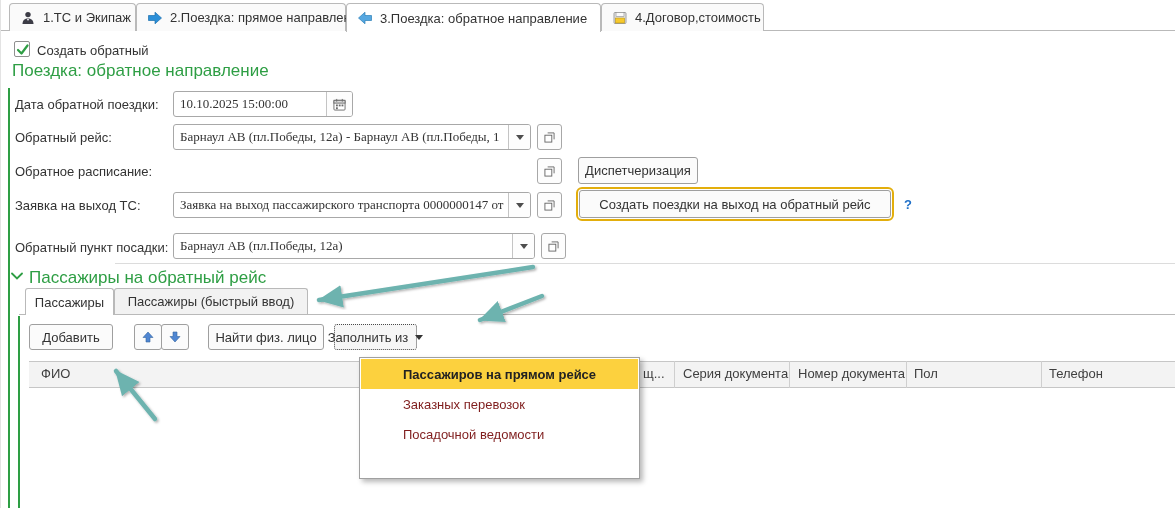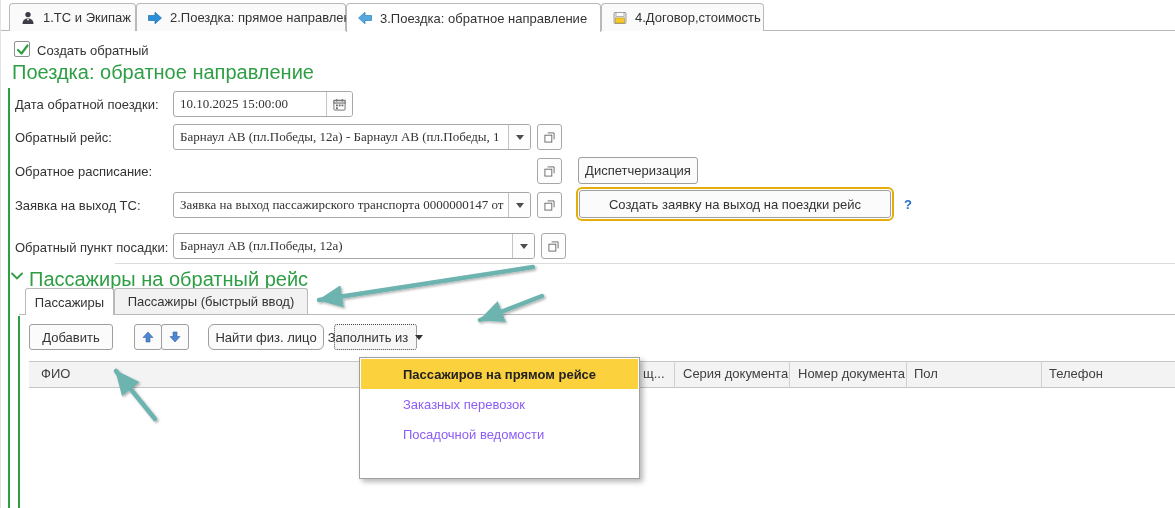--- a/index.html
+++ b/index.html
@@ -12,21 +12,21 @@
   
   .tabline { position:absolute; left:0; top:30px; width:1175px; height:1px; background:#b9b9b9; }
   .tab { position:absolute; top:3px; height:28px; display:flex; align-items:center; gap:7px;
          padding:0 10px; background:#fafafa; border:1px solid #b9b9b9; border-bottom:none;
          border-radius:4px 4px 0 0; white-space:nowrap; cursor:default; }
   .tab.active { background:#fff; height:29px; z-index:3; }
   .tab .ticon { width:16px; height:16px; flex:0 0 16px; }
 
   
   .vgreen { position:absolute; width:2px; background:#2e9e44; }
-  .title-green { color:#2e9e44; font-size:20px; }
+  .title-green { color:#2e9e44; font-size:17px; }
 
   
   .cb { position:absolute; left:13px; top:41px; width:16px; height:16px; background:#fff;
         border:1px solid #8f8f8f; border-radius:2px; }
 
   
   .flabel { position:absolute; white-space:nowrap; }
   .field { position:absolute; height:26px; background:#fff; border:1px solid #a8a8a8;
            border-radius:3px; display:flex; align-items:center; overflow:hidden; }
   .fval { flex:1 1 auto; padding:0 6px; white-space:nowrap; overflow:hidden;font-family:Liberation Serif, serif; }
@@ -51,21 +51,21 @@
   .hline { position:absolute; height:1px; background:#b9b9b9; }
   .thead { position:absolute; left:28px; top:361px; width:1147px; height:27px; background:#f3f3f3;
            border-top:1px solid #c6c6c6; border-bottom:1px solid #c6c6c6; }
   .th { position:absolute; top:366px; color:#3f3f3f; white-space:nowrap; }
   .tsep { position:absolute; top:361px; width:1px; height:27px; background:#cfcfcf; }
 
   
   .menu { position:absolute; left:358px; top:357px; width:281px; height:122px; background:#fff;
           border:1px solid #a0a0a0; box-shadow:3px 3px 5px rgba(0,0,0,.28); z-index:20; }
   .mitem { position:absolute; left:1px; width:277px; height:30px; display:flex; align-items:center;
-           padding-left:42px; white-space:nowrap; cursor:pointer; color:#8b5cf6; }
+           padding-left:42px; white-space:nowrap; cursor:pointer; color:#7f1d1d; }
   .mitem.hl { background:#fcd13e; font-weight:bold; color:#222; }
 
   .arrows { position:absolute; left:0; top:0; width:1175px; height:508px; z-index:40;
             pointer-events:none; }
   .qmark { color:#2070c8; font-weight:bold; cursor:pointer; }
 </style>
 </head>
 <body>
 
 <div id="screen">
@@ -165,21 +165,21 @@
         <span class="caret"></span>
       </div>
   </div>
   <div class="sqbtn" style="left:536px;top:192px;">
     <svg viewBox="0 0 12 12" style="width:11px;height:11px">
       <rect x="1" y="3.5" width="7.5" height="7.5" fill="#fff" stroke="#666"></rect>
       <path d="M4 1 H11 V8" fill="none" stroke="#666"></path>
     </svg>
   </div>
   <div class="btn btn-attn" style="left:578px;top:190px;width:312px;">
-      <span>Создать заявку на выход на поездки рейс</span>
+      <span>Создать поездки на выход на обратный рейс</span>
     </div>
   <span class="abs qmark" style="left:903px;top:197px;">?</span>
 
   <div class="flabel" style="left:14px;top:240px;">Обратный пункт посадки:</div>
   <div class="field" style="left:172px;top:233px;width:362px;">
     <div class="fval">Барнаул АВ  (пл.Победы, 12а)</div>
     <div class="combo">
         <span class="caret"></span>
       </div>
   </div>
@@ -211,21 +211,21 @@
   <div class="btn" style="left:133px;top:324px;width:28px;padding:0;">
     <svg viewBox="0 0 12 12" style="width:12px;height:12px">
       <path d="M6 1 L11 6.5 H8 V11 H4 V6.5 H1 Z" fill="#4f86d2" stroke="#35679f" stroke-width="0.6"></path>
     </svg>
   </div>
   <div class="btn" style="left:160px;top:324px;width:28px;padding:0;">
     <svg viewBox="0 0 12 12" style="width:12px;height:12px">
       <path d="M6 11 L1 5.5 H4 V1 H8 V5.5 H11 Z" fill="#4f86d2" stroke="#35679f" stroke-width="0.6"></path>
     </svg>
   </div>
-  <div class="btn" style="left:207px;top:324px;width:116px;border-radius:6px;">
+  <div class="btn" style="left:207px;top:324px;width:116px;">
     <span>Найти физ. лицо</span>
   </div>
   <div class="btn btn-focus" style="left:333px;top:324px;width:83px;">
     <span>Заполнить из</span>
     <span class="caret" style="border-top-color:#333;"></span>
   </div>
 
   <div class="thead"></div>
   <div class="th" style="left:40px;">ФИО</div>
   <div class="th" style="left:642px;">щ...</div>

